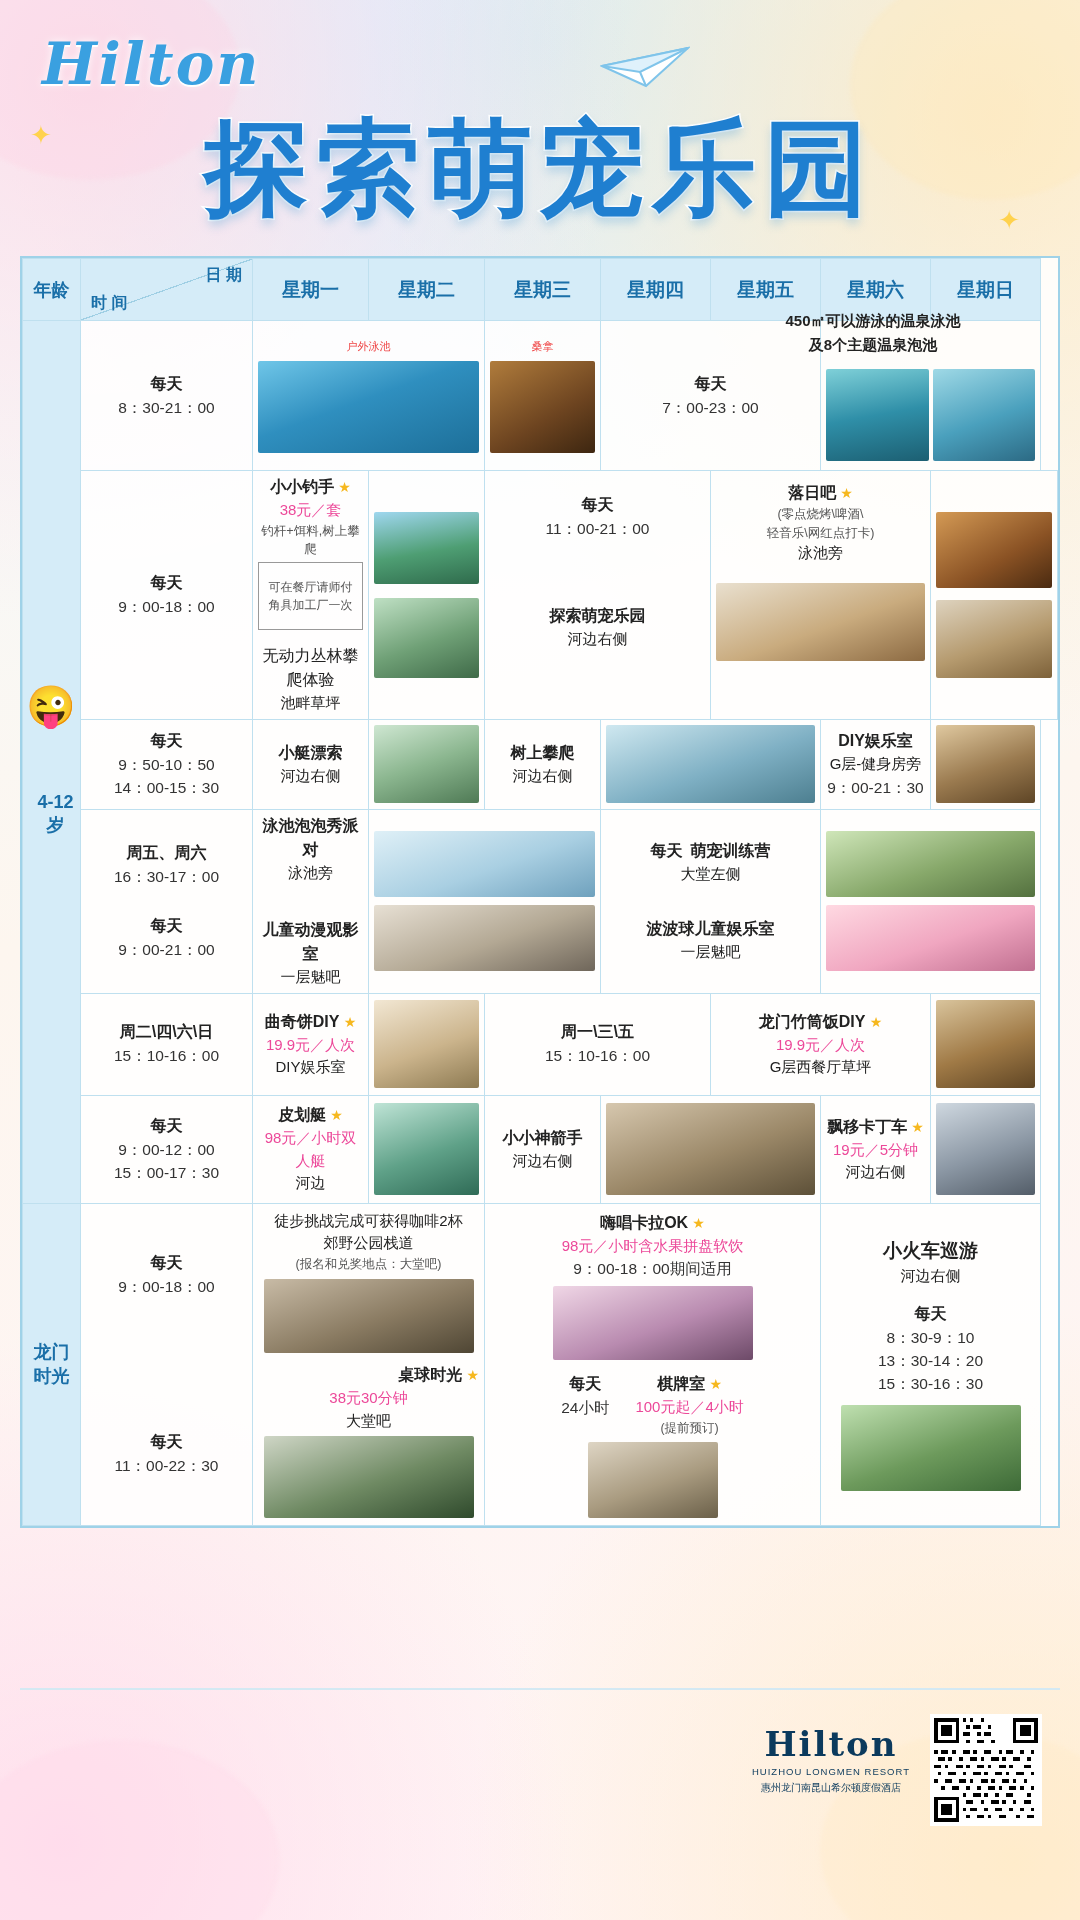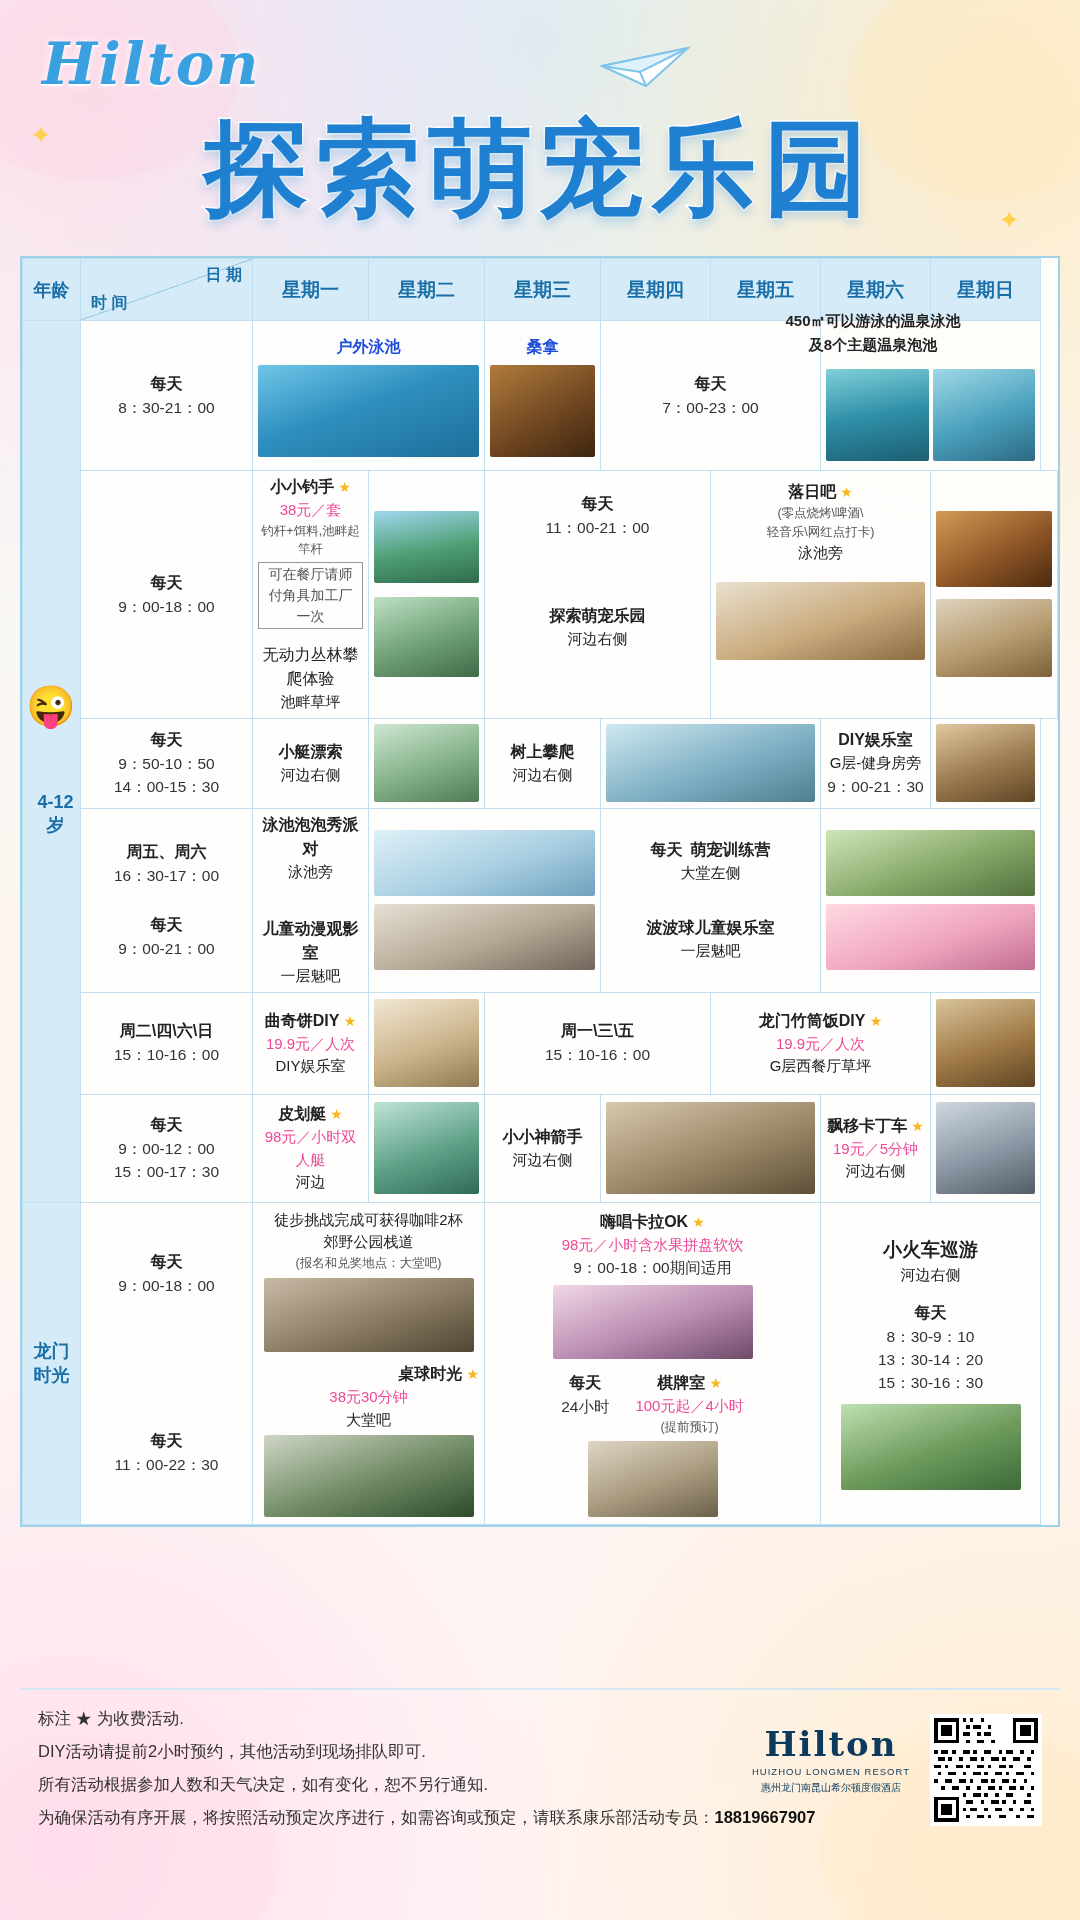--- a/index.html
+++ b/index.html
@@ -68,29 +68,29 @@
   }
   .corner .d { position:absolute; right:10px; top:6px; font-size:16px; }
   .corner .t { position:absolute; left:10px; bottom:6px; font-size:16px; }
   .agecol { background:#d5ecf8; color:#1a6fa8; font-size:18px; font-weight:bold; text-align:center; }
 
   td.cell { padding:4px 5px; font-size:15px; color:#333; text-align:center; line-height:1.5; }
   .time { font-size:15.5px; color:#333; white-space:nowrap; }
   .lbl { font-size:16px; color:#222; font-weight:bold; }
   .lbl.small { font-weight:normal; }
   .note { font-size:12.5px; color:#555; }
-  .boxnote { font-size:14px; color:#555; border:1px solid #999; display:inline-block; padding:1px 4px; margin-top:3px; }
+  .boxnote { font-size:12px; color:#555; border:1px solid #999; display:inline-block; padding:15px 4px; margin-top:3px; }
   .star { color:#f6b81f; font-size:14px; }
   .place { font-size:15px; color:#222; }
   .price { font-size:15px; color:#ec4899; }
 
   .photo { width:100%; height:100%; border-radius:2px; display:block; }
   .ph-wrap { width:100%; height:100%; overflow:hidden; }
 
-  .hdr-txt { font-size:16px; font-weight:bold; color:#1d4ed8; }
+  .hdr-txt { font-size:11px; font-weight:normal; color:#ef4444; }
   .big-note { font-size:18px; font-weight:bold; color:#222; line-height:1.6; }
 
   
   .p-pool   { background:linear-gradient(160deg,#6fc6e8,#2f8fbf 45%,#1d6f99); }
   .p-sauna  { background:linear-gradient(150deg,#b07c3c,#6d4420 60%,#3d2610); }
   .p-hot1   { background:linear-gradient(170deg,#7fd0d8,#2f8fa8 50%,#1c5f72); }
   .p-hot2   { background:linear-gradient(160deg,#9fd9e6,#4aa0bd 55%,#2c6a84); }
   .p-lake   { background:linear-gradient(170deg,#9fd7ef,#4e9e73 55%,#2f6b4c); }
   .p-bar    { background:linear-gradient(150deg,#d49a55,#8a5224 60%,#4a2a10); }
   .p-climb  { background:linear-gradient(160deg,#cfe7d2,#8bb68f 50%,#4f7a55); }
@@ -218,21 +218,21 @@
     </tr>
 
     <tr style="height:185px;">
       <td class="cell">
         <div class="lbl">每天</div>
         <div class="time">9：00-18：00</div>
       </td>
       <td class="cell">
         <div><span class="lbl">小小钓手</span> <span class="star">★</span></div>
         <div class="price">38元／套</div>
-        <div class="note">钓杆+饵料,池畔起竿杆</div>
+        <div class="note">钓杆+饵料,树上攀爬</div>
         <div class="boxnote">可在餐厅请师付角具加工厂一次</div>
         <div style="margin-top:14px;" class="lbl small">无动力丛林攀爬体验</div>
         <div class="place">池畔草坪</div>
       </td>
       <td class="cell">
         <div class="ph-wrap" style="height:72px;">
               <div class="photo p-lake"></div>
             </div>
         <div class="ph-wrap" style="height:80px;margin-top:14px;">
               <div class="photo p-rope"></div>
@@ -467,28 +467,20 @@
               <div class="photo p-train"></div>
             </div>
       </td>
     </tr>
   </tbody>
 </table>
 </div>
 
 <div class="footer">
   <div class="divider"></div>
-  <div style="padding:14px 8px 0 18px;">
-    <div class="foot-text">标注 ★ 为收费活动.</div>
-    <div class="foot-text">DIY活动请提前2小时预约，其他活动到现场排队即可.</div>
-    <div class="foot-text">所有活动根据参加人数和天气决定，如有变化，恕不另行通知.</div>
-    <div class="foot-text">
-      <span>为确保活动有序开展，将按照活动预定次序进行，如需咨询或预定，请联系康乐部活动专员：</span><span class="phone">18819667907</span>
-    </div>
-  </div>
 
   <div class="hilton-logo">
     <div class="hw">Hilton</div>
     <div class="hs">HUIZHOU LONGMEN RESORT</div>
     <div class="hc">惠州龙门南昆山希尔顿度假酒店</div>
   </div>
 
   <div class="qr">
     <svg width="104" height="104" viewBox="0 0 29 29" shape-rendering="crispEdges">
       <rect width="29" height="29" fill="#fff"></rect>

